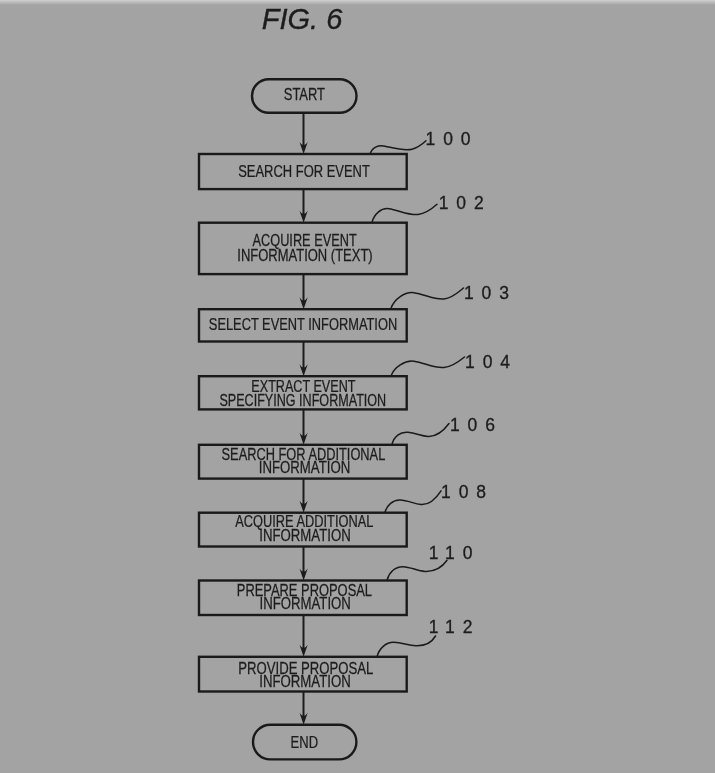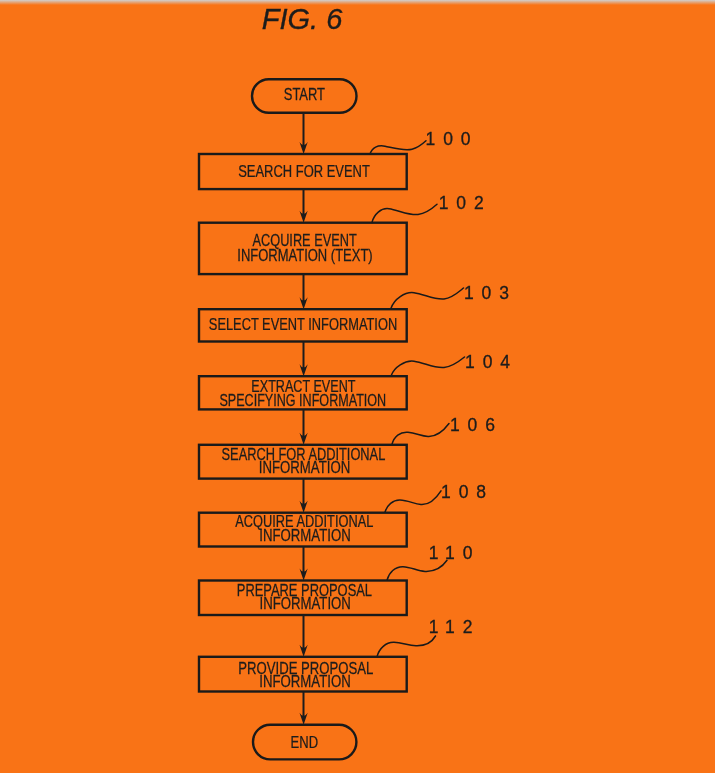--- a/index.html
+++ b/index.html
@@ -1,16 +1,16 @@
 <!DOCTYPE html>
 <html><head>
 <meta charset="utf-8">
 <style>
   html,body{margin:0;padding:0;background:#ffffff;}
-  .page{width:715px;height:773px;position:relative;background:#f97316;overflow:hidden;}
+  .page{width:715px;height:773px;position:relative;background:#a3a3a3;overflow:hidden;}
   .page::before{content:"";position:absolute;top:0;left:0;right:0;height:5px;
     background:linear-gradient(#d0d0d0,rgba(255,255,255,0));z-index:5;}
   svg{display:block;}
   text{font-family:"Liberation Sans",sans-serif;fill:#1c1c1c;}
 </style>
 </head>
 <body>
 <div class="page">
 <svg width="715" height="773" viewBox="0 0 715 773">
 

